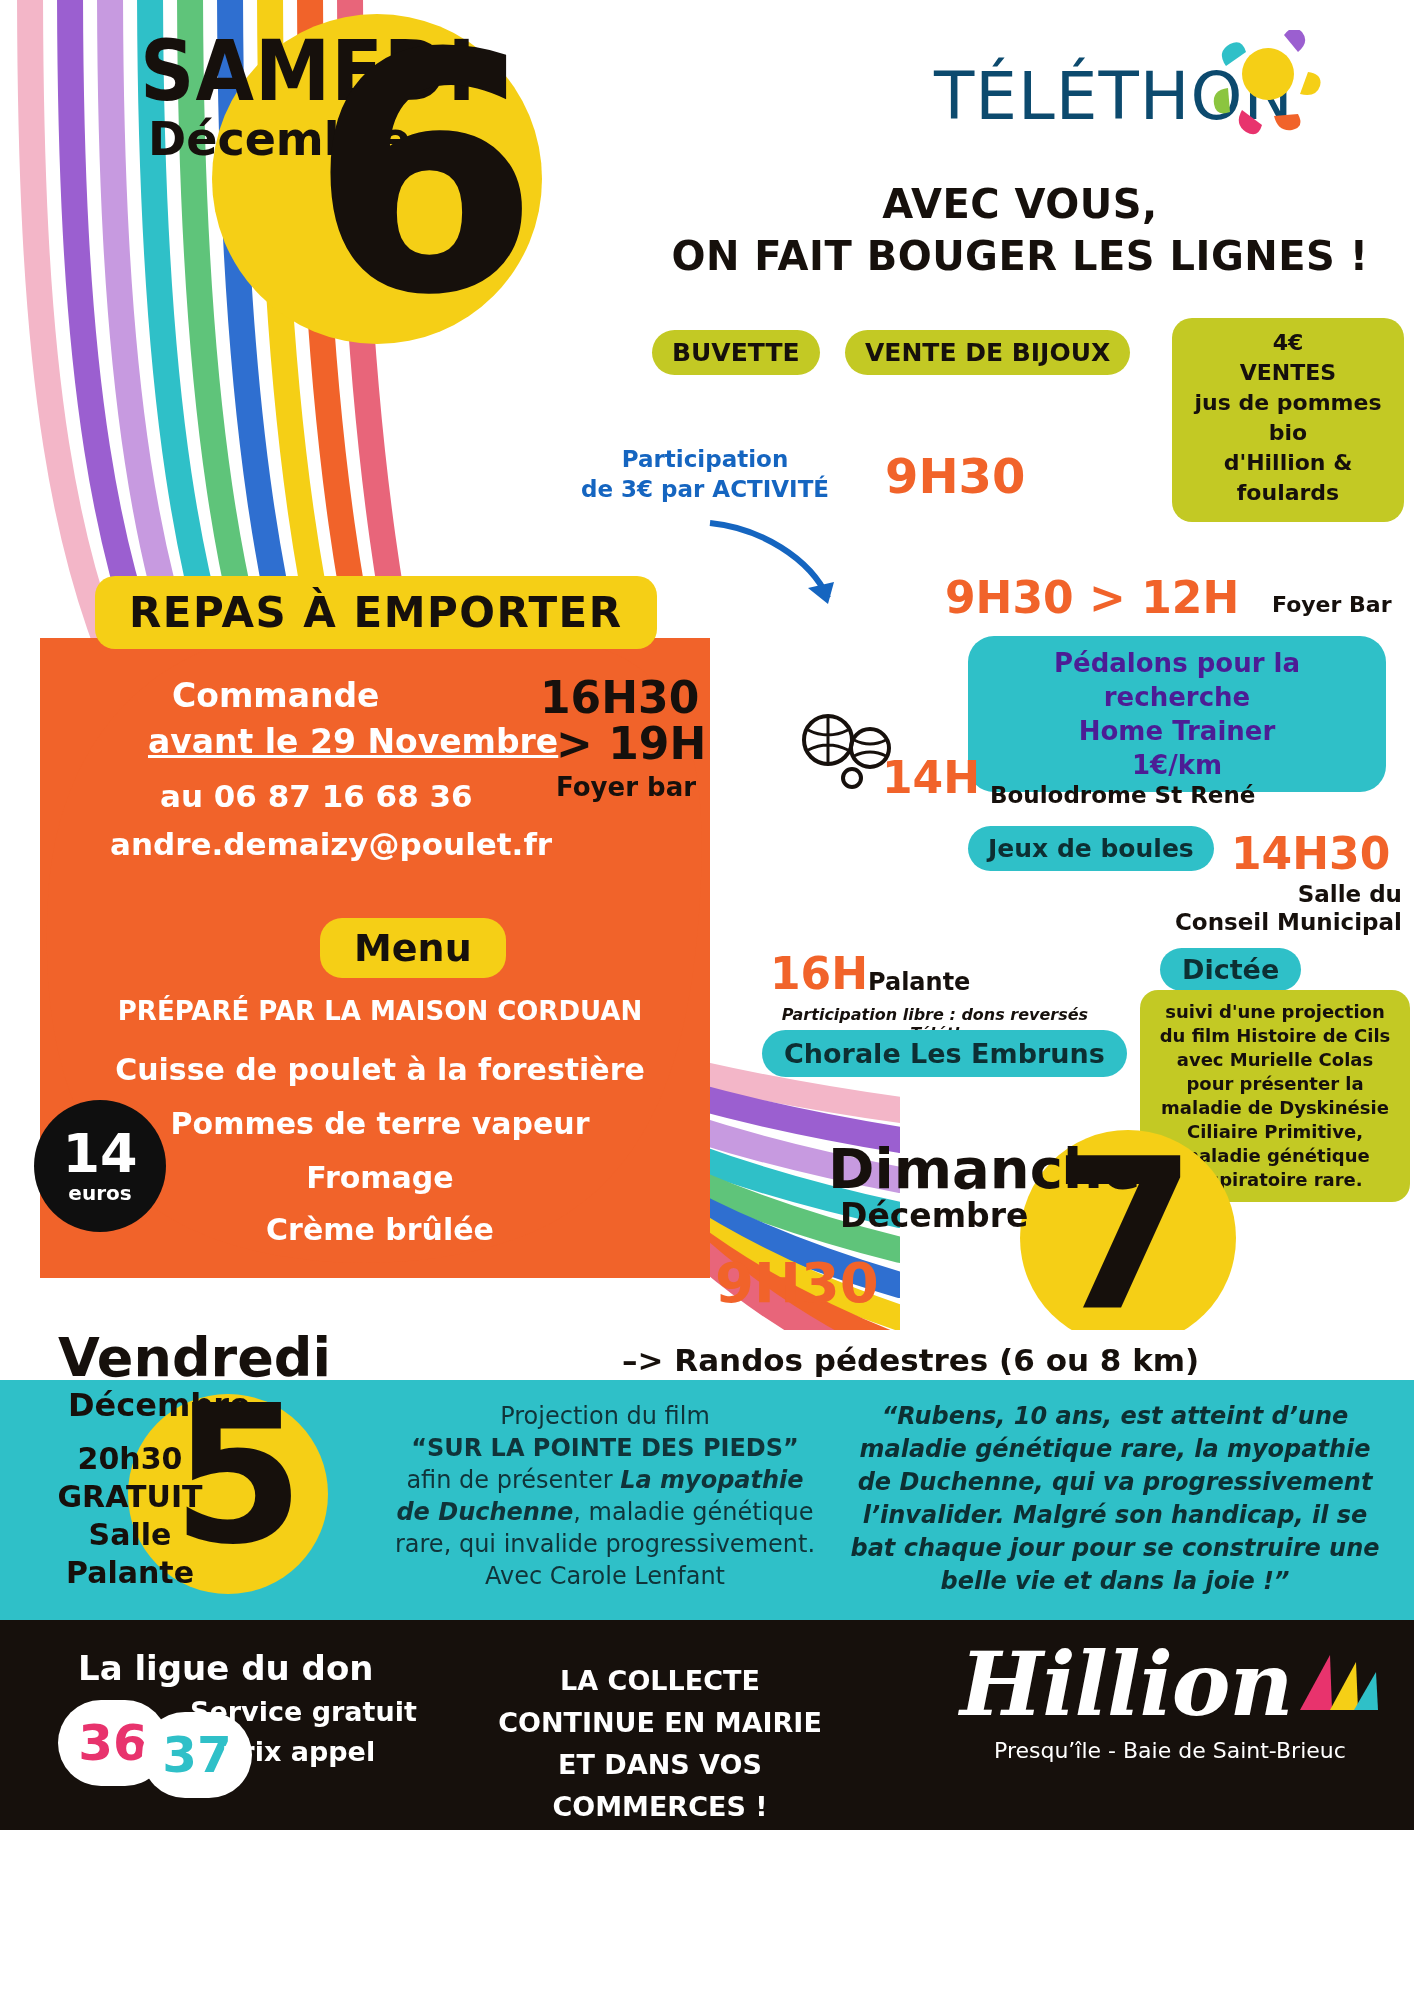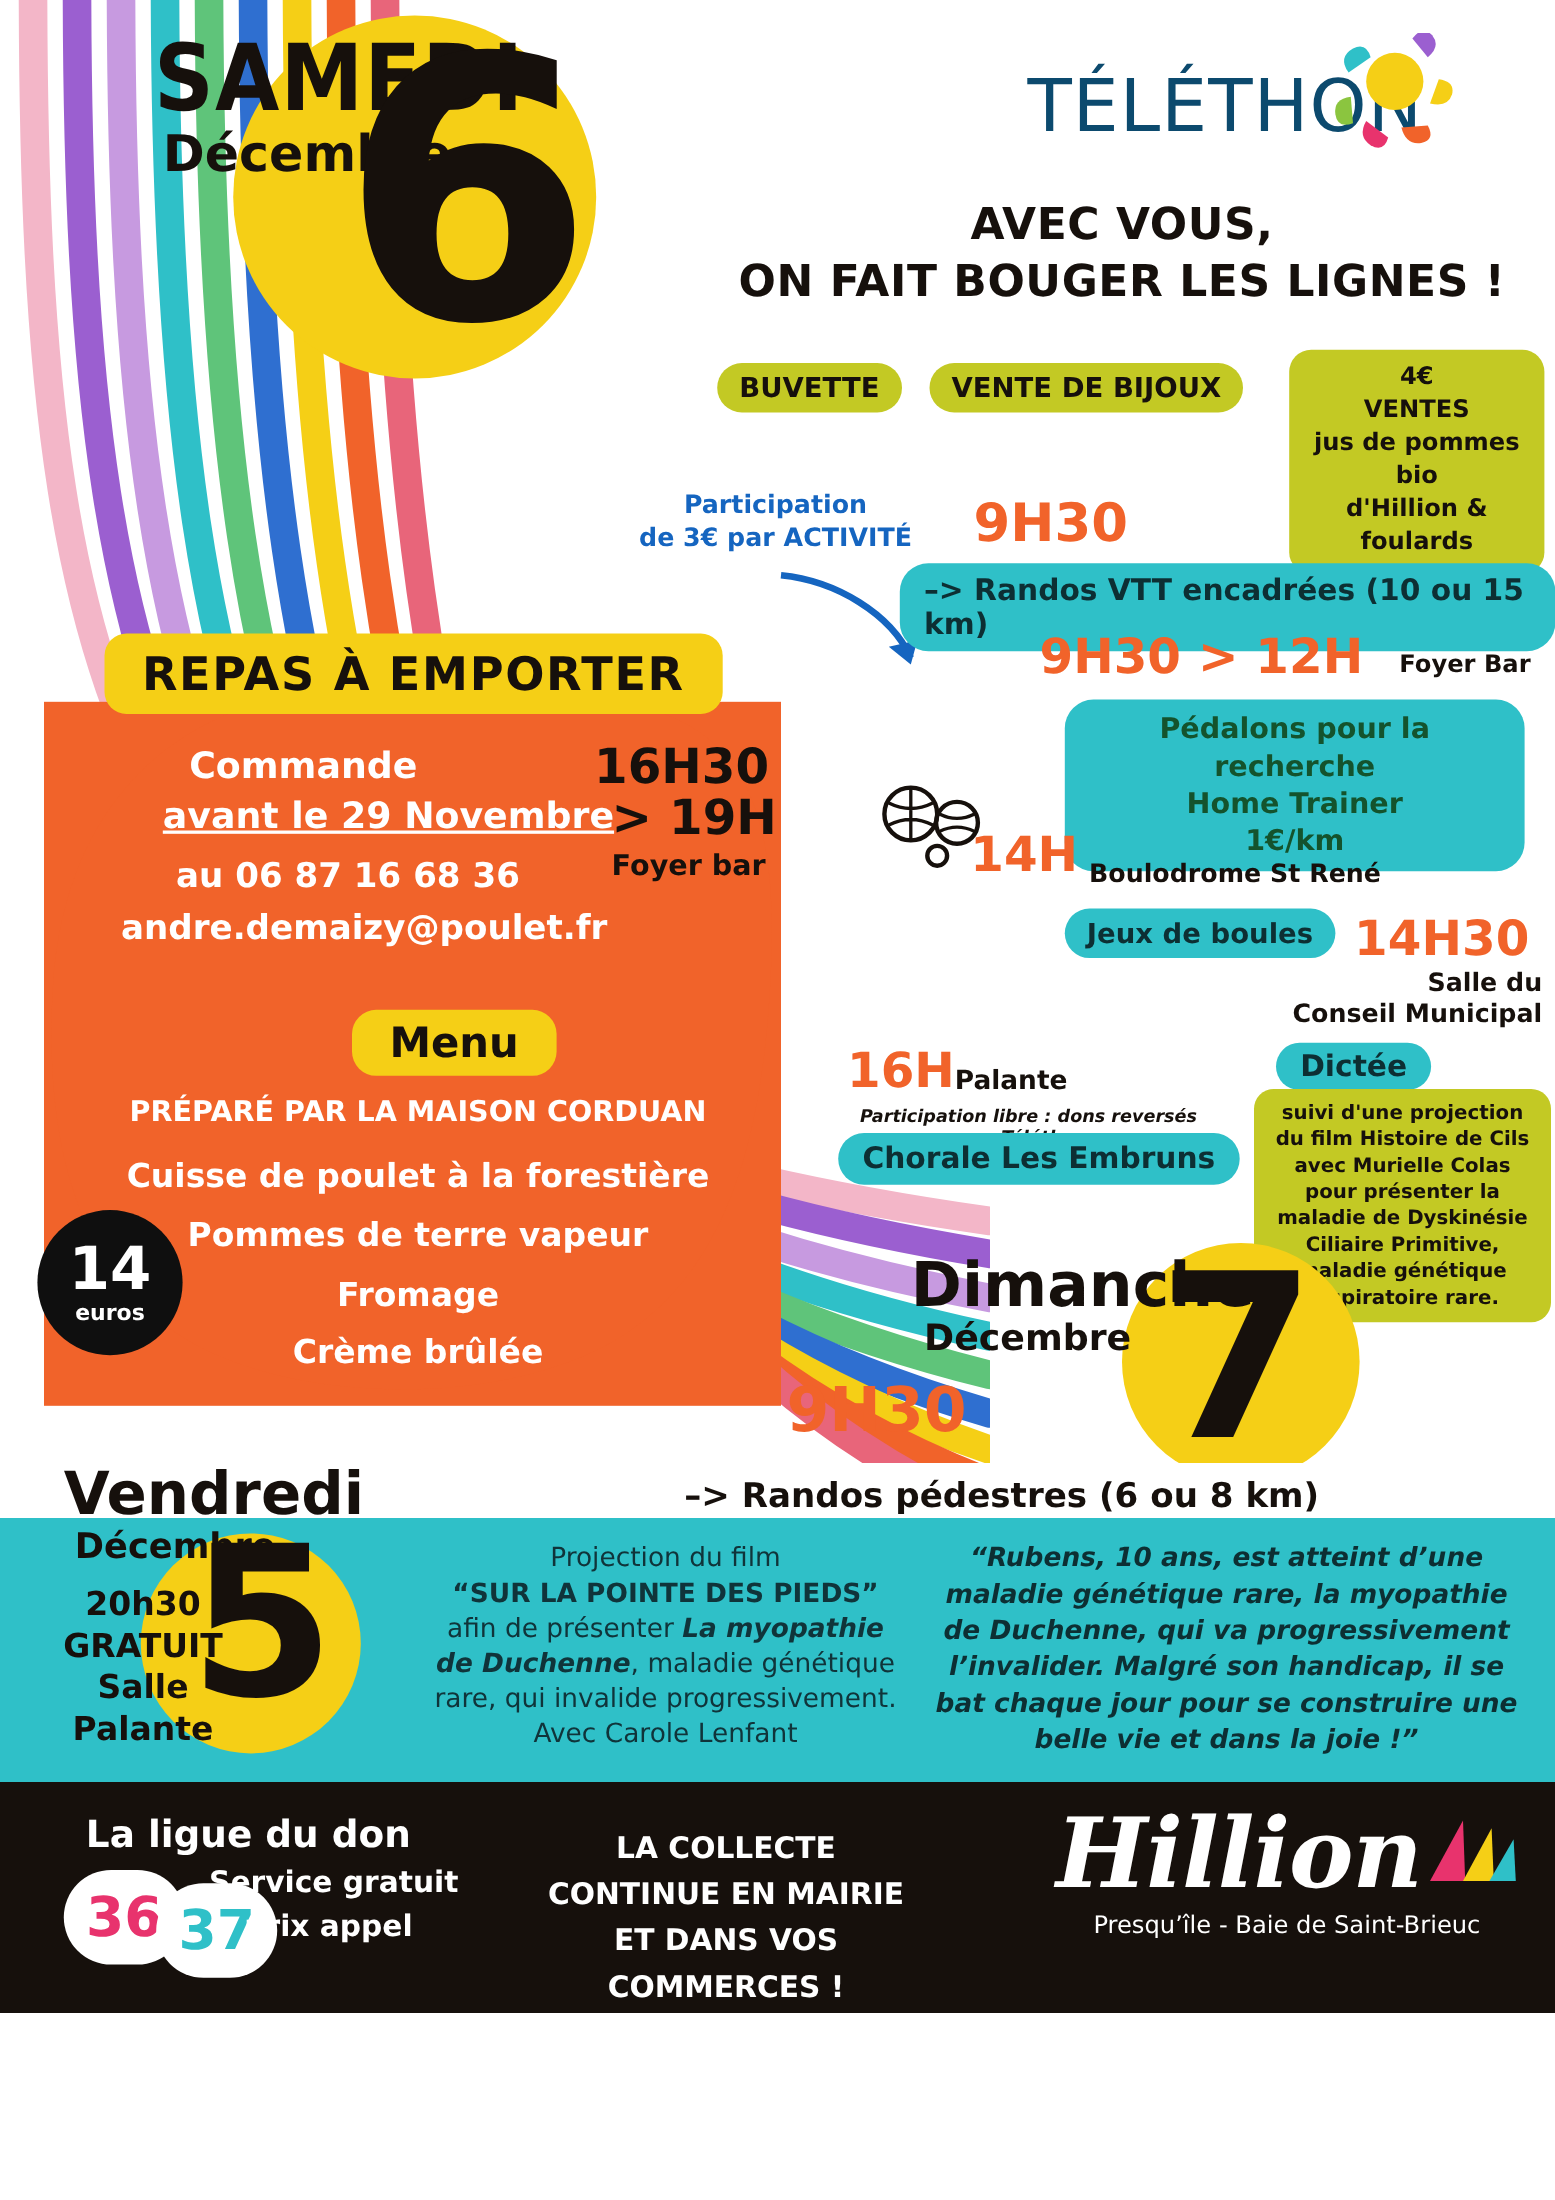--- a/index.html
+++ b/index.html
@@ -77,21 +77,21 @@
   .rando-vtt {
     position: absolute; left: 818px; top: 512px;
     background: #2fc0c8; border-radius: 26px; padding: 9px 22px;
     font-weight: 700; font-size: 27px; color: #0d2f33;
   }
   .t930b { left: 945px; top: 572px; font-size: 44px; }
   .foyerbar1 { position: absolute; left: 1272px; top: 592px; font-weight: 800; font-size: 22px; color: #16100c; }
   .pedalons {
     position: absolute; left: 968px; top: 636px; width: 418px;
     background: #2fc0c8; border-radius: 26px; padding: 10px 24px;
-    text-align: center; font-weight: 700; font-size: 26px; color: #14532d; line-height: 34px;
+    text-align: center; font-weight: 700; font-size: 26px; color: #4c1d95; line-height: 34px;
   }
 
   .boules-icon { position: absolute; left: 800px; top: 710px; width: 110px; height: 80px; }
   .t14h { left: 882px; top: 752px; font-size: 44px; }
   .boulodrome { position: absolute; left: 990px; top: 782px; font-weight: 800; font-size: 23px; color: #16100c; }
   .jeuxboules {
     position: absolute; left: 968px; top: 826px;
     background: #2fc0c8; border-radius: 24px; padding: 8px 20px;
     font-weight: 700; font-size: 25px; color: #0d2f33;
   }
@@ -247,21 +247,20 @@
   <div class="participation">
     <div>Participation</div>
     <div>de 3€ par ACTIVITÉ</div>
   </div>
   <svg class="arrow" viewBox="0 0 160 110">
     <path d="M10,5 C60,10 110,40 128,80" fill="none" stroke="#1565c0" stroke-width="6"></path>
     <path d="M128,86 l-20,-16 l26,-6 z" fill="#1565c0"></path>
   </svg>
 
   <div class="time t930a">9H30</div>
-  <div class="rando-vtt">–&gt; Randos VTT encadrées (10 ou 15 km)</div>
 
   <div class="time t930b">9H30 &gt; 12H</div>
   <div class="foyerbar1">Foyer Bar</div>
   <div class="pedalons">
     <div>Pédalons pour la recherche</div>
     <div>Home Trainer</div>
     <div>1€/km</div>
   </div>
 
   <svg class="boules-icon" viewBox="0 0 110 80">

